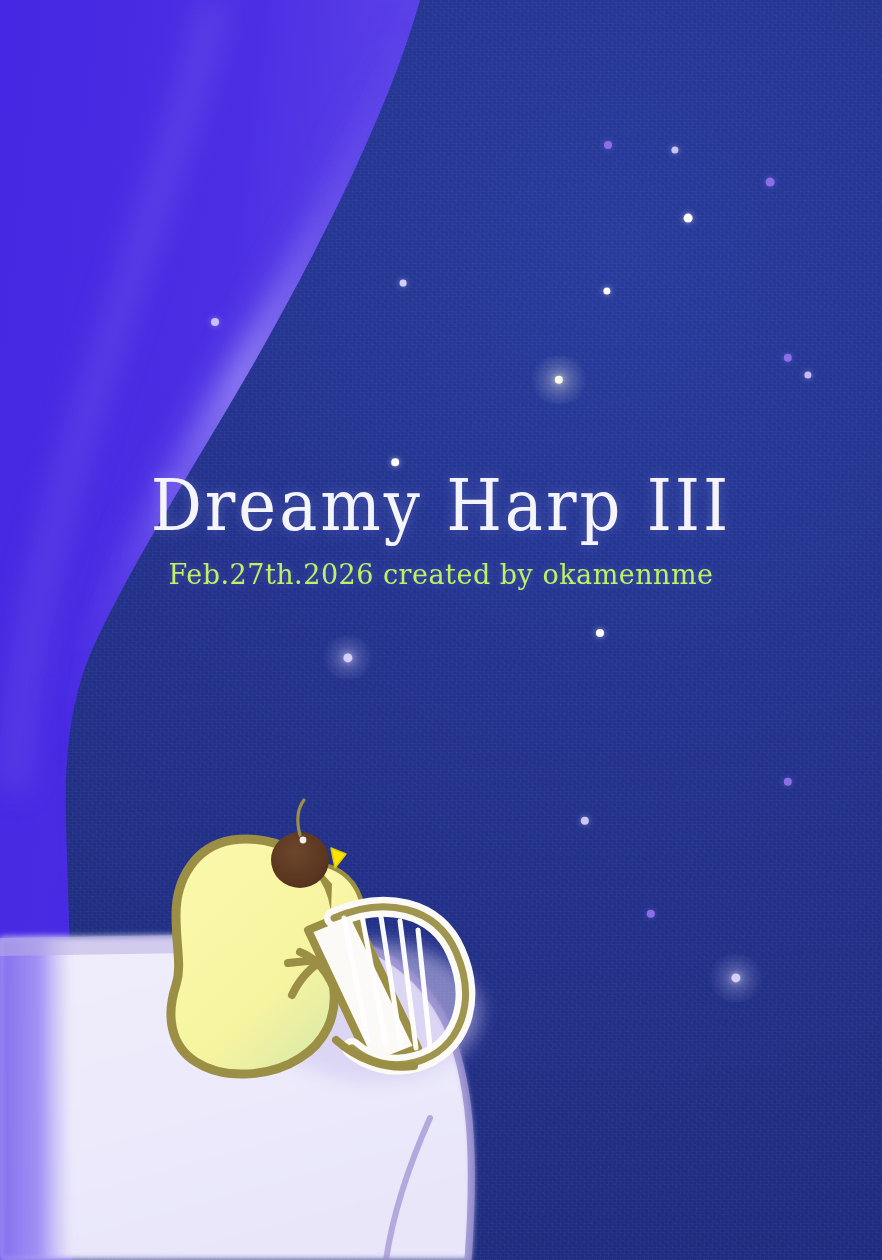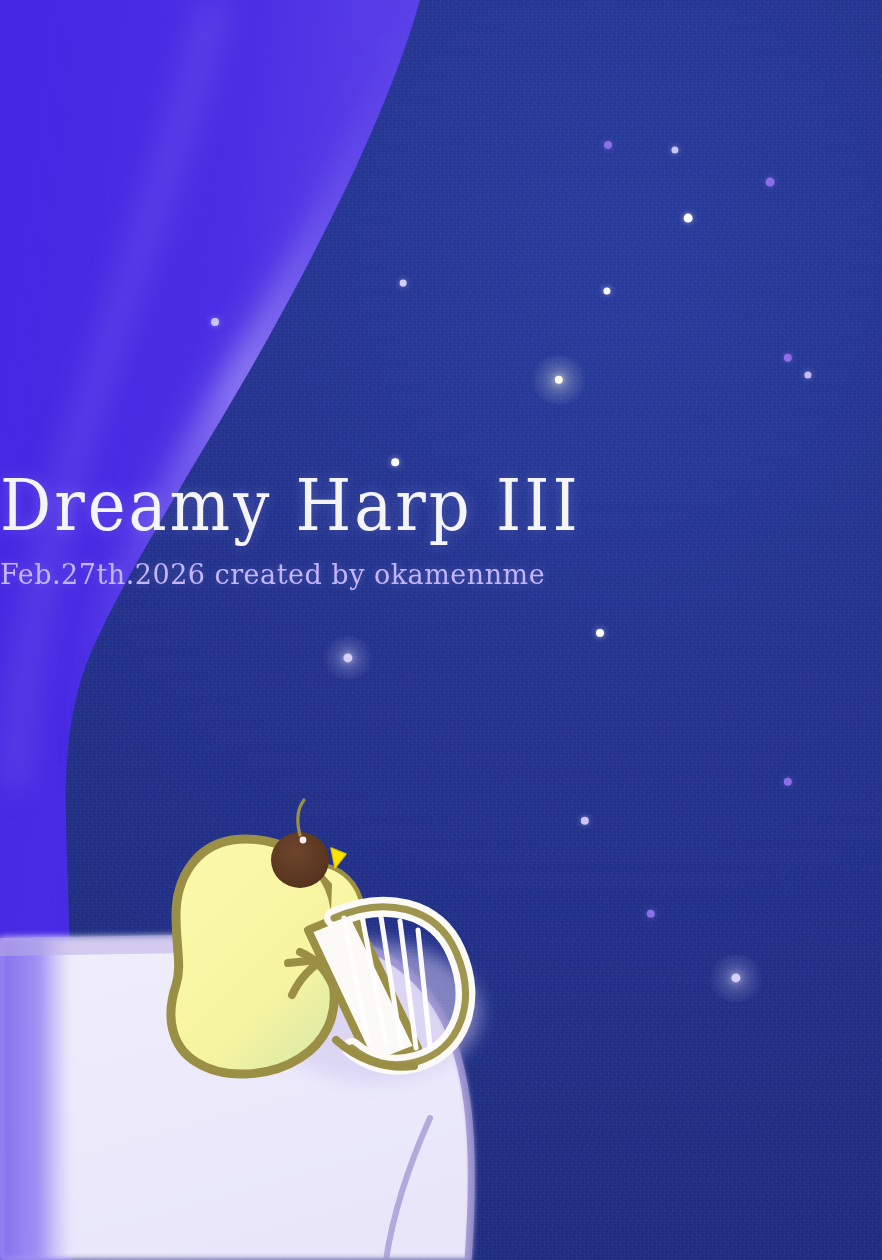--- a/index.html
+++ b/index.html
@@ -66,39 +66,40 @@
     left: 0; top: 0;
   }
   .character-wrap svg { display: block; }
 
   
   .title-block {
     position: absolute;
     left: 0;
     top: 470px;
     width: 882px;
+    text-align: center;
     pointer-events: none;
   }
   .title {
     font-family: "DejaVu Serif", serif;
     font-weight: 300;
     font-size: 71px;
     letter-spacing: 3px;
     color: #f4f4f9;
     line-height: 1.0;
     margin: 0;
     text-shadow: 0 0 14px rgba(180,190,255,.30);
     font-stretch: condensed;
   }
   .subtitle {
     font-family: "DejaVu Serif", serif;
     font-weight: 300;
     font-size: 27px;
     letter-spacing: .5px;
-    color: #c4b5fd;
+    color: #bef264;
     margin: 18px 0 12px 0;
     text-shadow: 0 0 9px rgba(180,190,255,.28);
   }
 </style>
 </head>
 <body>
 
 <div id="artboard">
 
   <div class="sky"></div>

